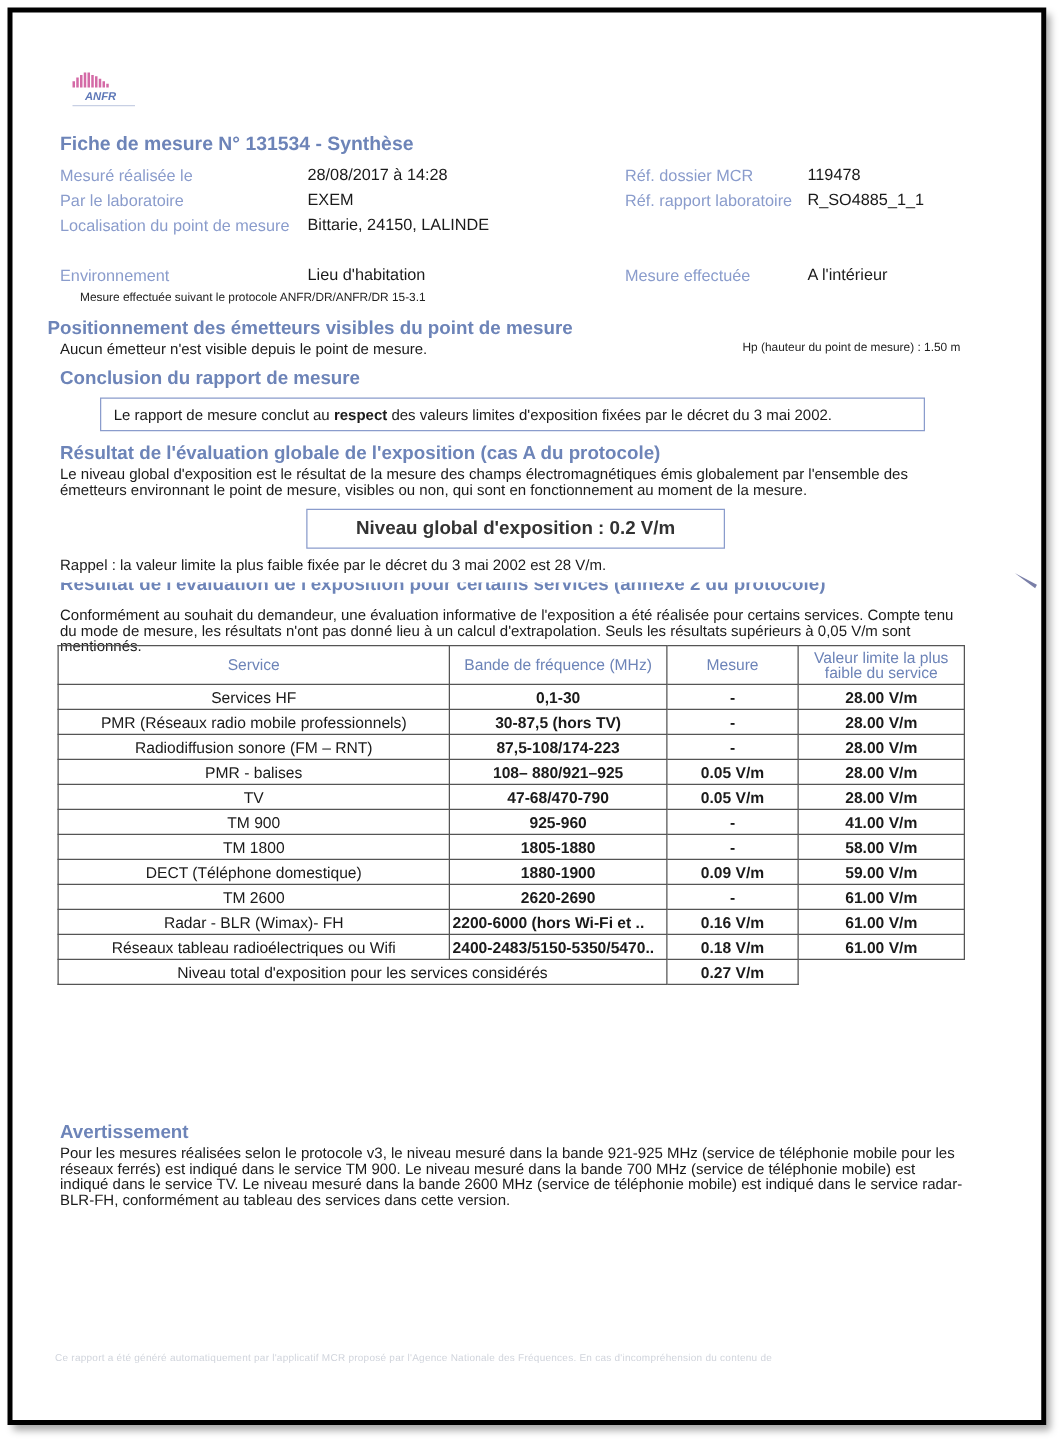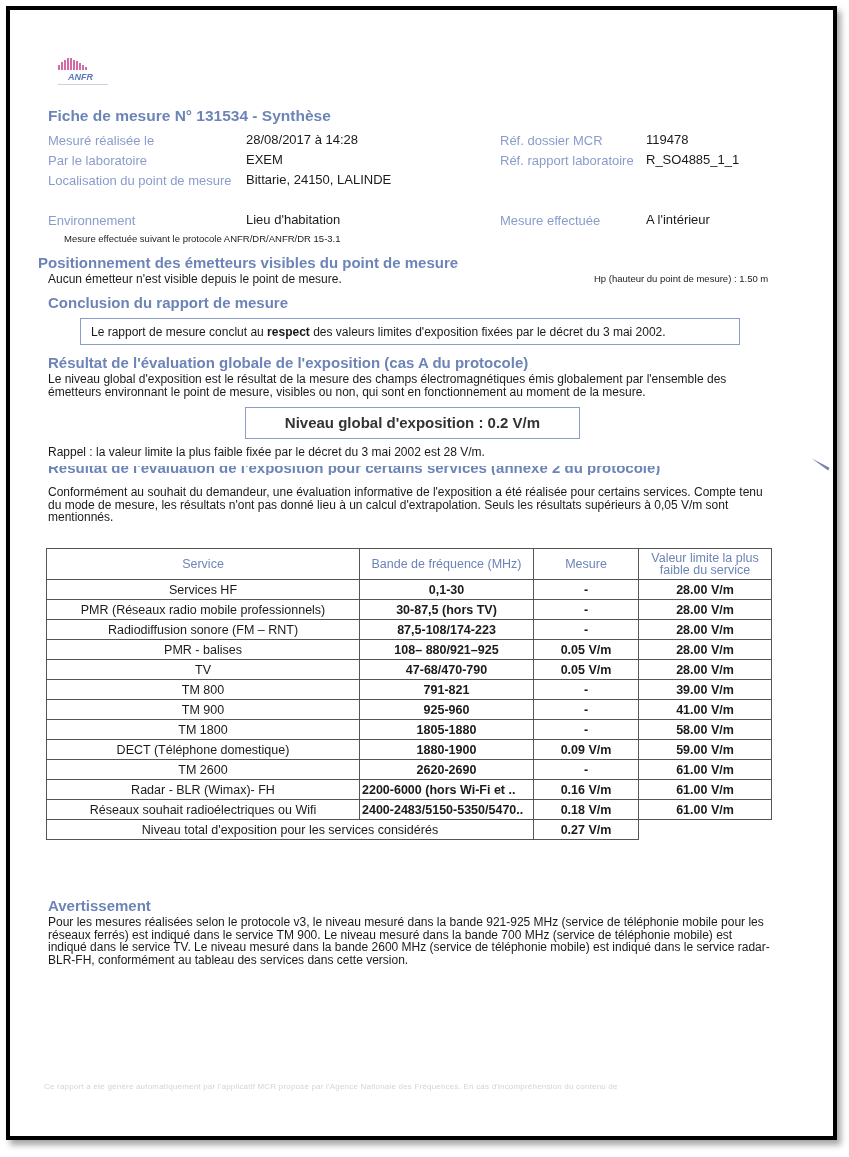--- a/index.html
+++ b/index.html
@@ -21,21 +21,21 @@
   .para { font-size: 12px; color: #1a1a1a; line-height: 12.5px; }
   .logo { position: absolute; left: 54px; top: 58px; width: 60px; height: 32px; }
   .logo-bars { display: flex; align-items: flex-end; gap: 1.5px; height: 12px; margin-left: 4px; }
   .logo-bars span { display: inline-block; width: 1.5px; background: #d46aa6; }
   .logo-text { font-size: 9px; font-style: italic; color: #5e78b8; margin-left: 14px; margin-top: 2px; font-weight: bold; }
   .logo-line { height: 1px; width: 50px; background: #c8d0e4; margin-top: 2px; margin-left: 4px; }
   .boxed {
     position: absolute; border: 1px solid #8a9ccc; background: #fff;
   }
   table.svc {
-    position: absolute; left: 46px; top: 548px; border-collapse: collapse;
+    position: absolute; left: 46px; top: 516px; border-collapse: collapse;
     font-size: 12.5px; color: #1a1a1a;
   }
   table.svc td, table.svc th {
     border: 1.5px solid #555; height: 19px; padding: 0 2px; text-align: center; white-space: nowrap; overflow: hidden;
   }
   table.svc th { font-weight: normal; color: #6d84b8; font-size: 12.5px; height: 30px; line-height: 12px; }
   table.svc td.b { font-weight: bold; }
   table.svc td.l { text-align: left; }
   .notick { position: absolute; left: 810px; top: 463px; width: 0; height: 0;
     border-left: 20px solid transparent; border-top: 3px solid #7a7fa8; transform: rotate(28deg); }
@@ -138,26 +138,20 @@
         <td class="b">0.05 V/m</td>
         <td class="b">28.00 V/m</td>
       </tr>
       <tr>
         <td>TV</td>
         <td class="b">47-68/470-790</td>
         <td class="b">0.05 V/m</td>
         <td class="b">28.00 V/m</td>
       </tr>
       <tr>
-        <td>TM 800</td>
-        <td class="b">791-821</td>
-        <td class="b">-</td>
-        <td class="b">39.00 V/m</td>
-      </tr>
-      <tr>
         <td>TM 900</td>
         <td class="b">925-960</td>
         <td class="b">-</td>
         <td class="b">41.00 V/m</td>
       </tr>
       <tr>
         <td>TM 1800</td>
         <td class="b">1805-1880</td>
         <td class="b">-</td>
         <td class="b">58.00 V/m</td>
@@ -174,21 +168,21 @@
         <td class="b">-</td>
         <td class="b">61.00 V/m</td>
       </tr>
       <tr>
         <td>Radar - BLR (Wimax)- FH</td>
         <td class="b l">2200-6000 (hors Wi-Fi et  ..</td>
         <td class="b">0.16 V/m</td>
         <td class="b">61.00 V/m</td>
       </tr>
       <tr>
-        <td>Réseaux souhait radioélectriques ou Wifi</td>
+        <td>Réseaux tableau radioélectriques ou Wifi</td>
         <td class="b l">2400-2483/5150-5350/5470..</td>
         <td class="b">0.18 V/m</td>
         <td class="b">61.00 V/m</td>
       </tr>
     </tbody>
   <tfoot>
     <tr>
       <td colspan="2">Niveau total d'exposition pour les services considérés</td>
       <td class="b">0.27 V/m</td>
       <td style="border:none;"></td>

